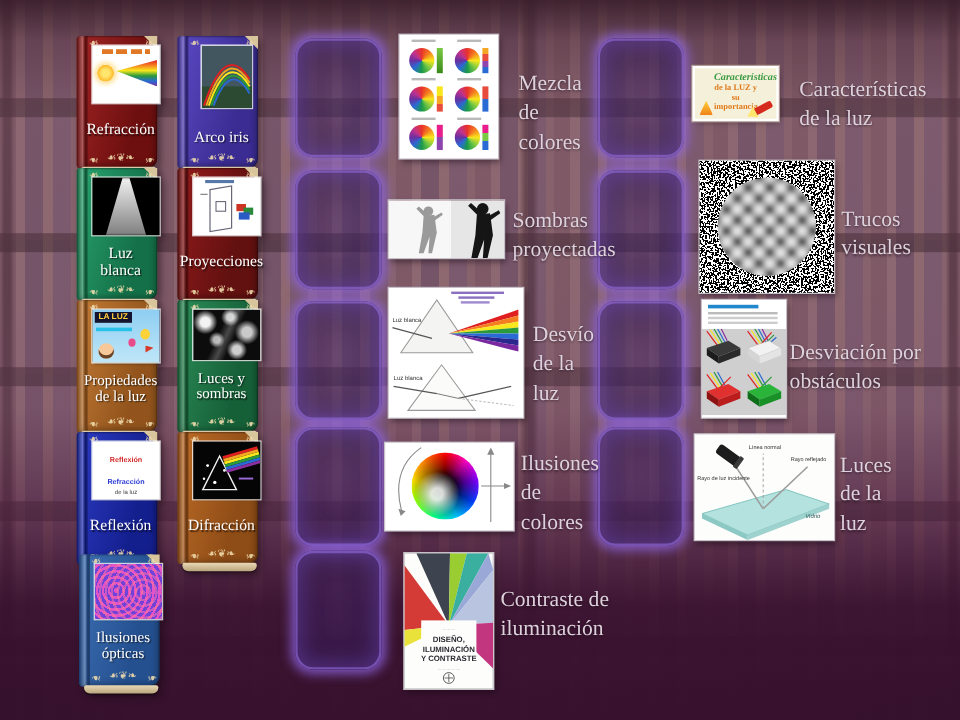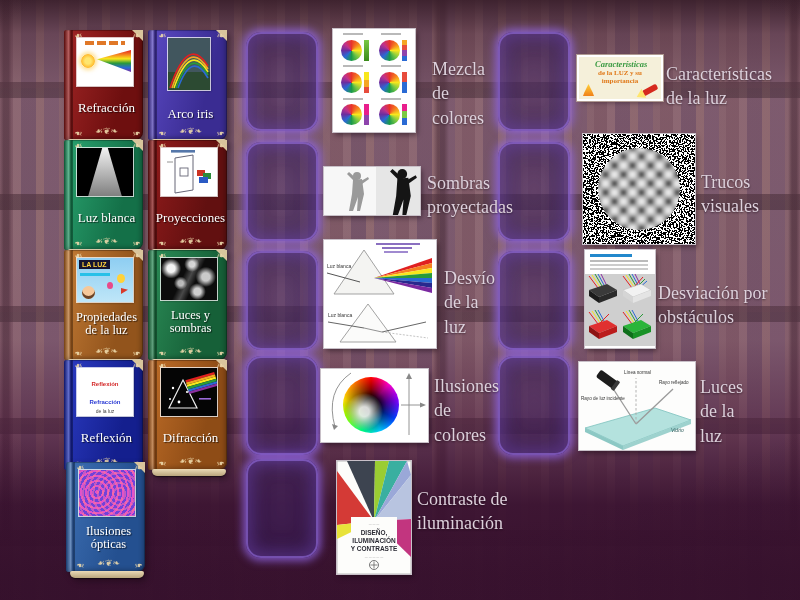--- a/index.html
+++ b/index.html
@@ -24,21 +24,21 @@
         rgba(140,94,116,.30) 340px, rgba(86,38,70,.62) 430px,
         rgba(58,18,48,.94) 505px, rgba(56,17,46,.98) 575px);}
   #floor{position:absolute;left:0;right:0;bottom:0;height:24px;
     background:linear-gradient(180deg,#4216344 0%,#4c1f44 40%,#5a2a52 100%);}
   
   .slot{position:absolute;width:72px;height:99px;border-radius:15px;
     background:rgba(84,52,138,.38);
     box-shadow:0 0 9px 3px rgba(142,100,226,.8), inset 0 0 0 2px rgba(160,120,240,.5),
                inset 0 0 16px 7px rgba(118,80,200,.40), inset 0 0 34px 20px rgba(28,8,44,.38);}
   
-  .book{position:absolute;width:67px;height:116px;filter:drop-shadow(3px 3px 3px rgba(20,5,15,.45));padding-left:12px;}
+  .book{position:absolute;width:67px;height:116px;filter:drop-shadow(3px 3px 3px rgba(20,5,15,.45));}
   .cover{position:absolute;inset:0 0 6px 0;border-radius:3px 8px 8px 3px;
     background:linear-gradient(105deg,var(--c1) 0%,var(--c2) 70%,var(--c3,var(--c2)) 100%);
     box-shadow:inset 0 0 0 1px rgba(0,0,0,.25), inset -2px -2px 5px rgba(0,0,0,.3);}
   .spine{position:absolute;left:0;top:0;bottom:6px;width:9px;border-radius:3px 0 0 3px;
     background:linear-gradient(90deg,var(--sp) 0%,rgba(255,255,255,.28) 52%,var(--sp) 78%,rgba(0,0,0,.35) 100%);}
   .pages{position:absolute;left:4px;right:1px;bottom:0;height:7px;border-radius:2px 2px 5px 5px;
     background:linear-gradient(180deg,#ead9b6,#b9a57c);box-shadow:0 1px 1px rgba(0,0,0,.5);}
   .dog{position:absolute;right:0;top:0;width:0;height:0;border-style:solid;border-width:0 11px 11px 0;
     border-color:transparent #d9c59c transparent transparent;}
   .corners{position:absolute;inset:2px 2px 8px 10px;pointer-events:none;color:rgba(238,218,172,.9);font-size:10px;}
@@ -429,21 +429,21 @@
       <text x="37" y="82" font-size="6.5" font-weight="bold" fill="#2a2a33" text-anchor="middle">ILUMINACIÓN</text>
       <text x="37" y="90" font-size="6.5" font-weight="bold" fill="#2a2a33" text-anchor="middle">Y CONTRASTE</text>
       <text x="37" y="97" font-size="3" fill="#999" text-anchor="middle">— — — — —</text>
       <circle cx="37" cy="104" r="4.5" fill="none" stroke="#555" stroke-width="0.8"></circle>
       <line x1="37" y1="100.5" x2="37" y2="107.5" stroke="#555" stroke-width="0.7"></line>
       <line x1="33.5" y1="104" x2="40.5" y2="104" stroke="#555" stroke-width="0.7"></line>
     </svg>
   </div>
   <div class="lbl" style="left:417px;top:487px;width:94px">Contraste de iluminación</div>
 
-  <div class="card ccard" style="left:579px;top:57px;width:82px;height:42px">
+  <div class="card ccard" style="left:579px;top:57px;width:68px;height:42px">
     <div style="position:absolute;left:16px;top:3px;right:16px;text-align:center">
       <div class="cc-line1">Características</div>
       <div class="cc-line2">de la LUZ y su</div>
       <div class="cc-line2">importancia</div>
     </div>
     <span class="fire"></span>
     <span class="torch"></span>
   </div>
   <div class="lbl" style="left:666px;top:62px;width:112px">Características de la luz</div>
 

